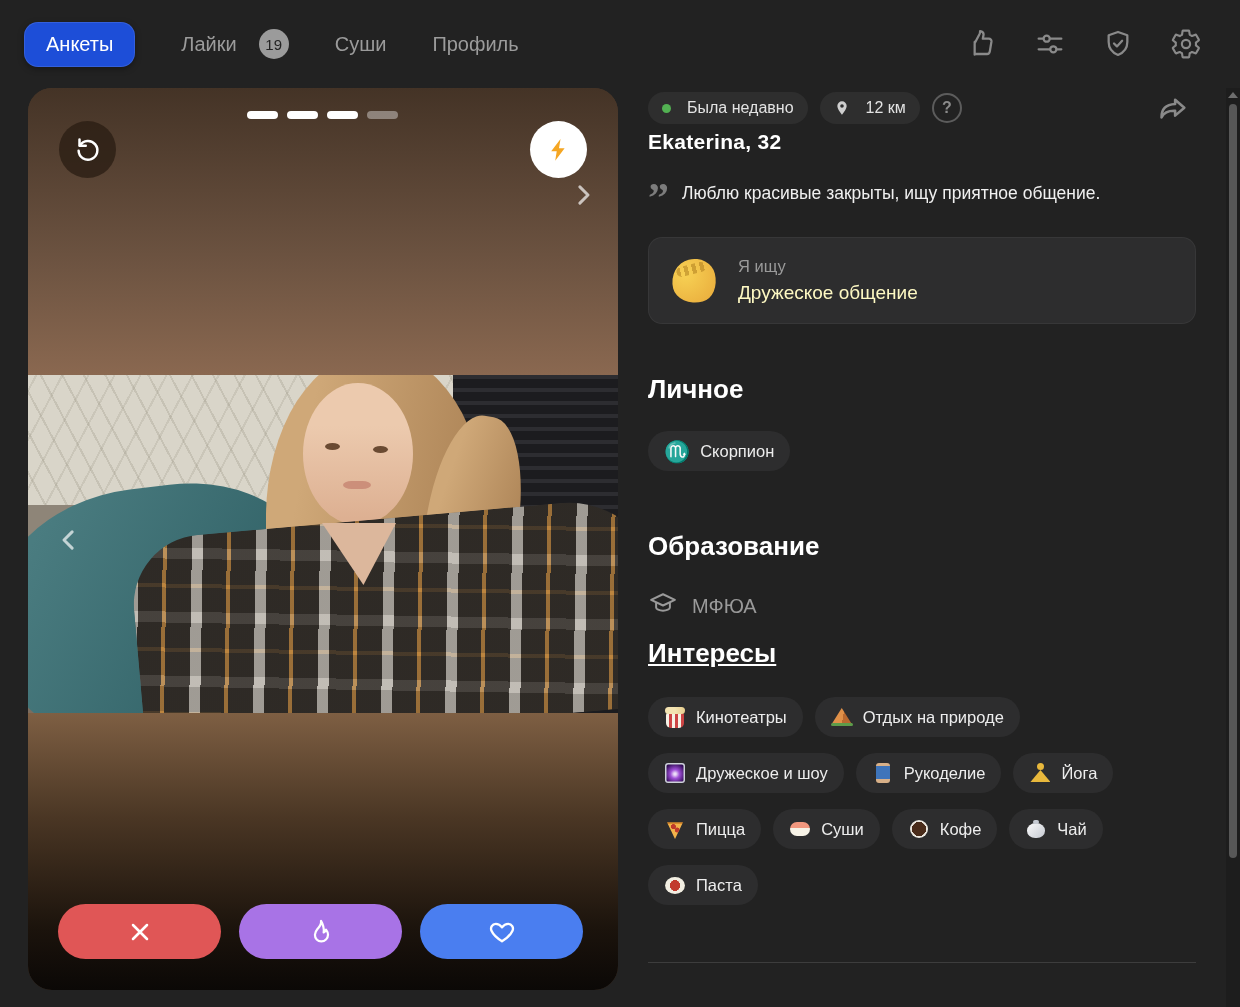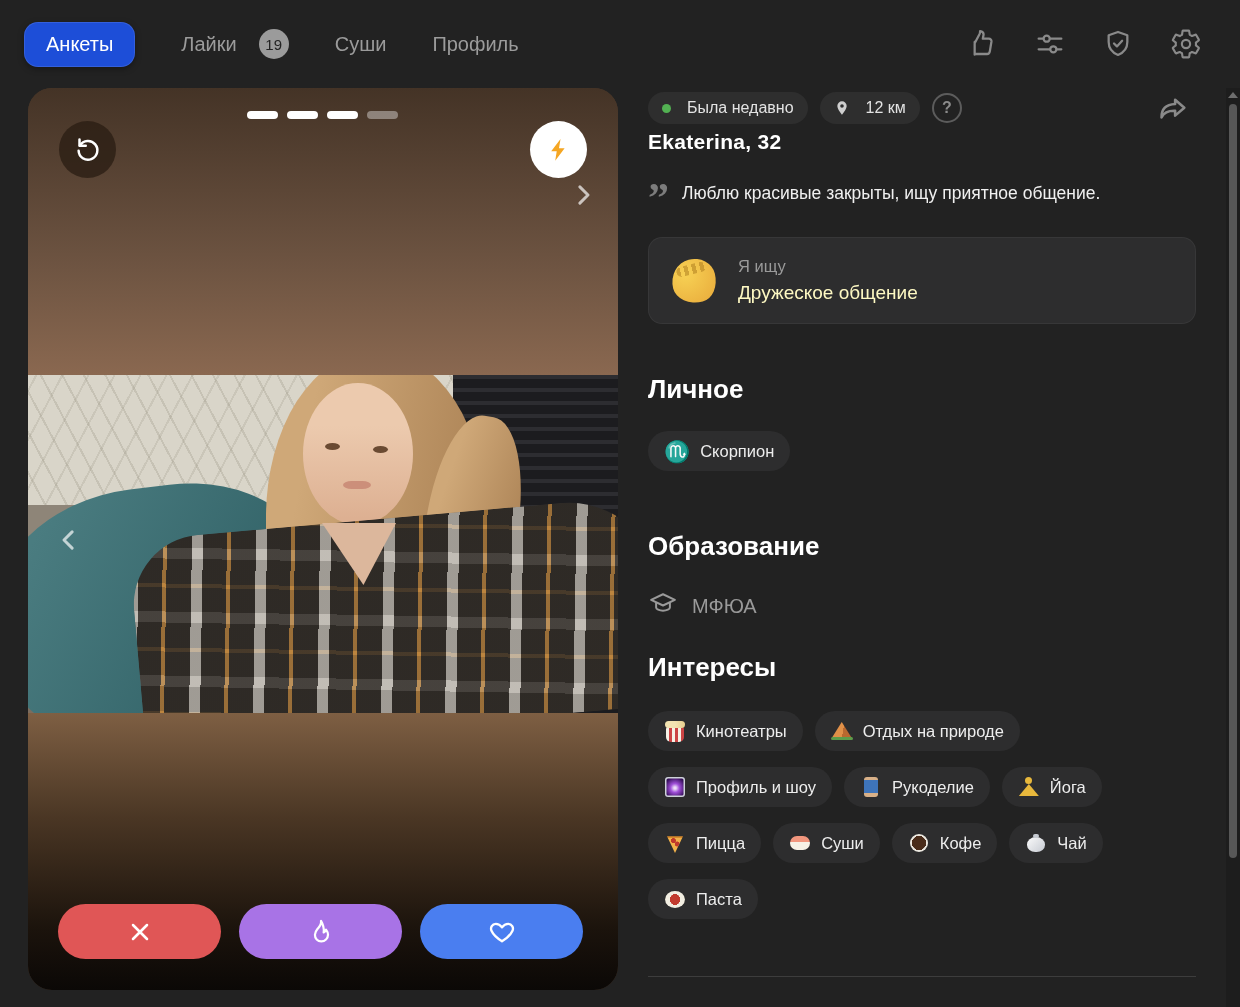--- a/index.html
+++ b/index.html
@@ -96,21 +96,21 @@
     color:#7c7c7c; line-height:.55; margin-top:6px; }
   .quote-text { font-size:17.5px; color:#f0f0f0; line-height:24px; }
 
   .look-card { margin-top:27px; width:548px; height:87px; background:#2d2d2e; border-radius:14px;
     box-shadow:inset 0 0 0 1px rgba(255,255,255,.05);
     display:flex; align-items:center; padding:0 24px; gap:22px; cursor:default; }
   .look-label { color:#9a9a9a; font-size:16.5px; }
   .look-value { color:#fef9c3; font-size:19px; margin-top:6px; }
 
   .h2 { font-size:26px; font-weight:700; color:#fff; }
-  .h2.personal { margin-top:50px; } .h2.education { margin-top:60px; } .h2.interests { margin-top:34px; }
+  .h2.personal { margin-top:50px; } .h2.education { margin-top:60px; } .h2.interests { margin-top:20px;text-decoration:underline; }
 
   .chip { background:#2d2d2e; border-radius:20px; height:40px; padding:0 16px;
     display:inline-flex; align-items:center; gap:10px; font-size:16.5px; color:#ededed; cursor:pointer; }
   .zodiac-chip { margin-top:26px; }
   .zodiac-sym { color:#9a9a9a; font-size:21px; line-height:1; }
 
   .edu-row { margin-top:26px; display:flex; align-items:flex-end; gap:14px;
     color:#9a9a9a; font-size:20px; }
 
   .chips { margin-top:28px; display:flex; flex-wrap:wrap; gap:16px 12px; width:548px;align-items:flex-end; }
@@ -326,21 +326,21 @@
         <span>Кинотеатры</span>
       </div>
 
       <div class="chip">
         <span class="mi mi-camping"></span>
         <span>Отдых на природе</span>
       </div>
 
       <div class="chip">
         <span class="mi mi-fireworks"></span>
-        <span>Профиль и шоу</span>
+        <span>Дружеское и шоу</span>
       </div>
 
       <div class="chip">
         <span class="mi mi-thread"></span>
         <span>Рукоделие</span>
       </div>
 
       <div class="chip">
         <span class="mi mi-yoga"></span>
         <span>Йога</span>

